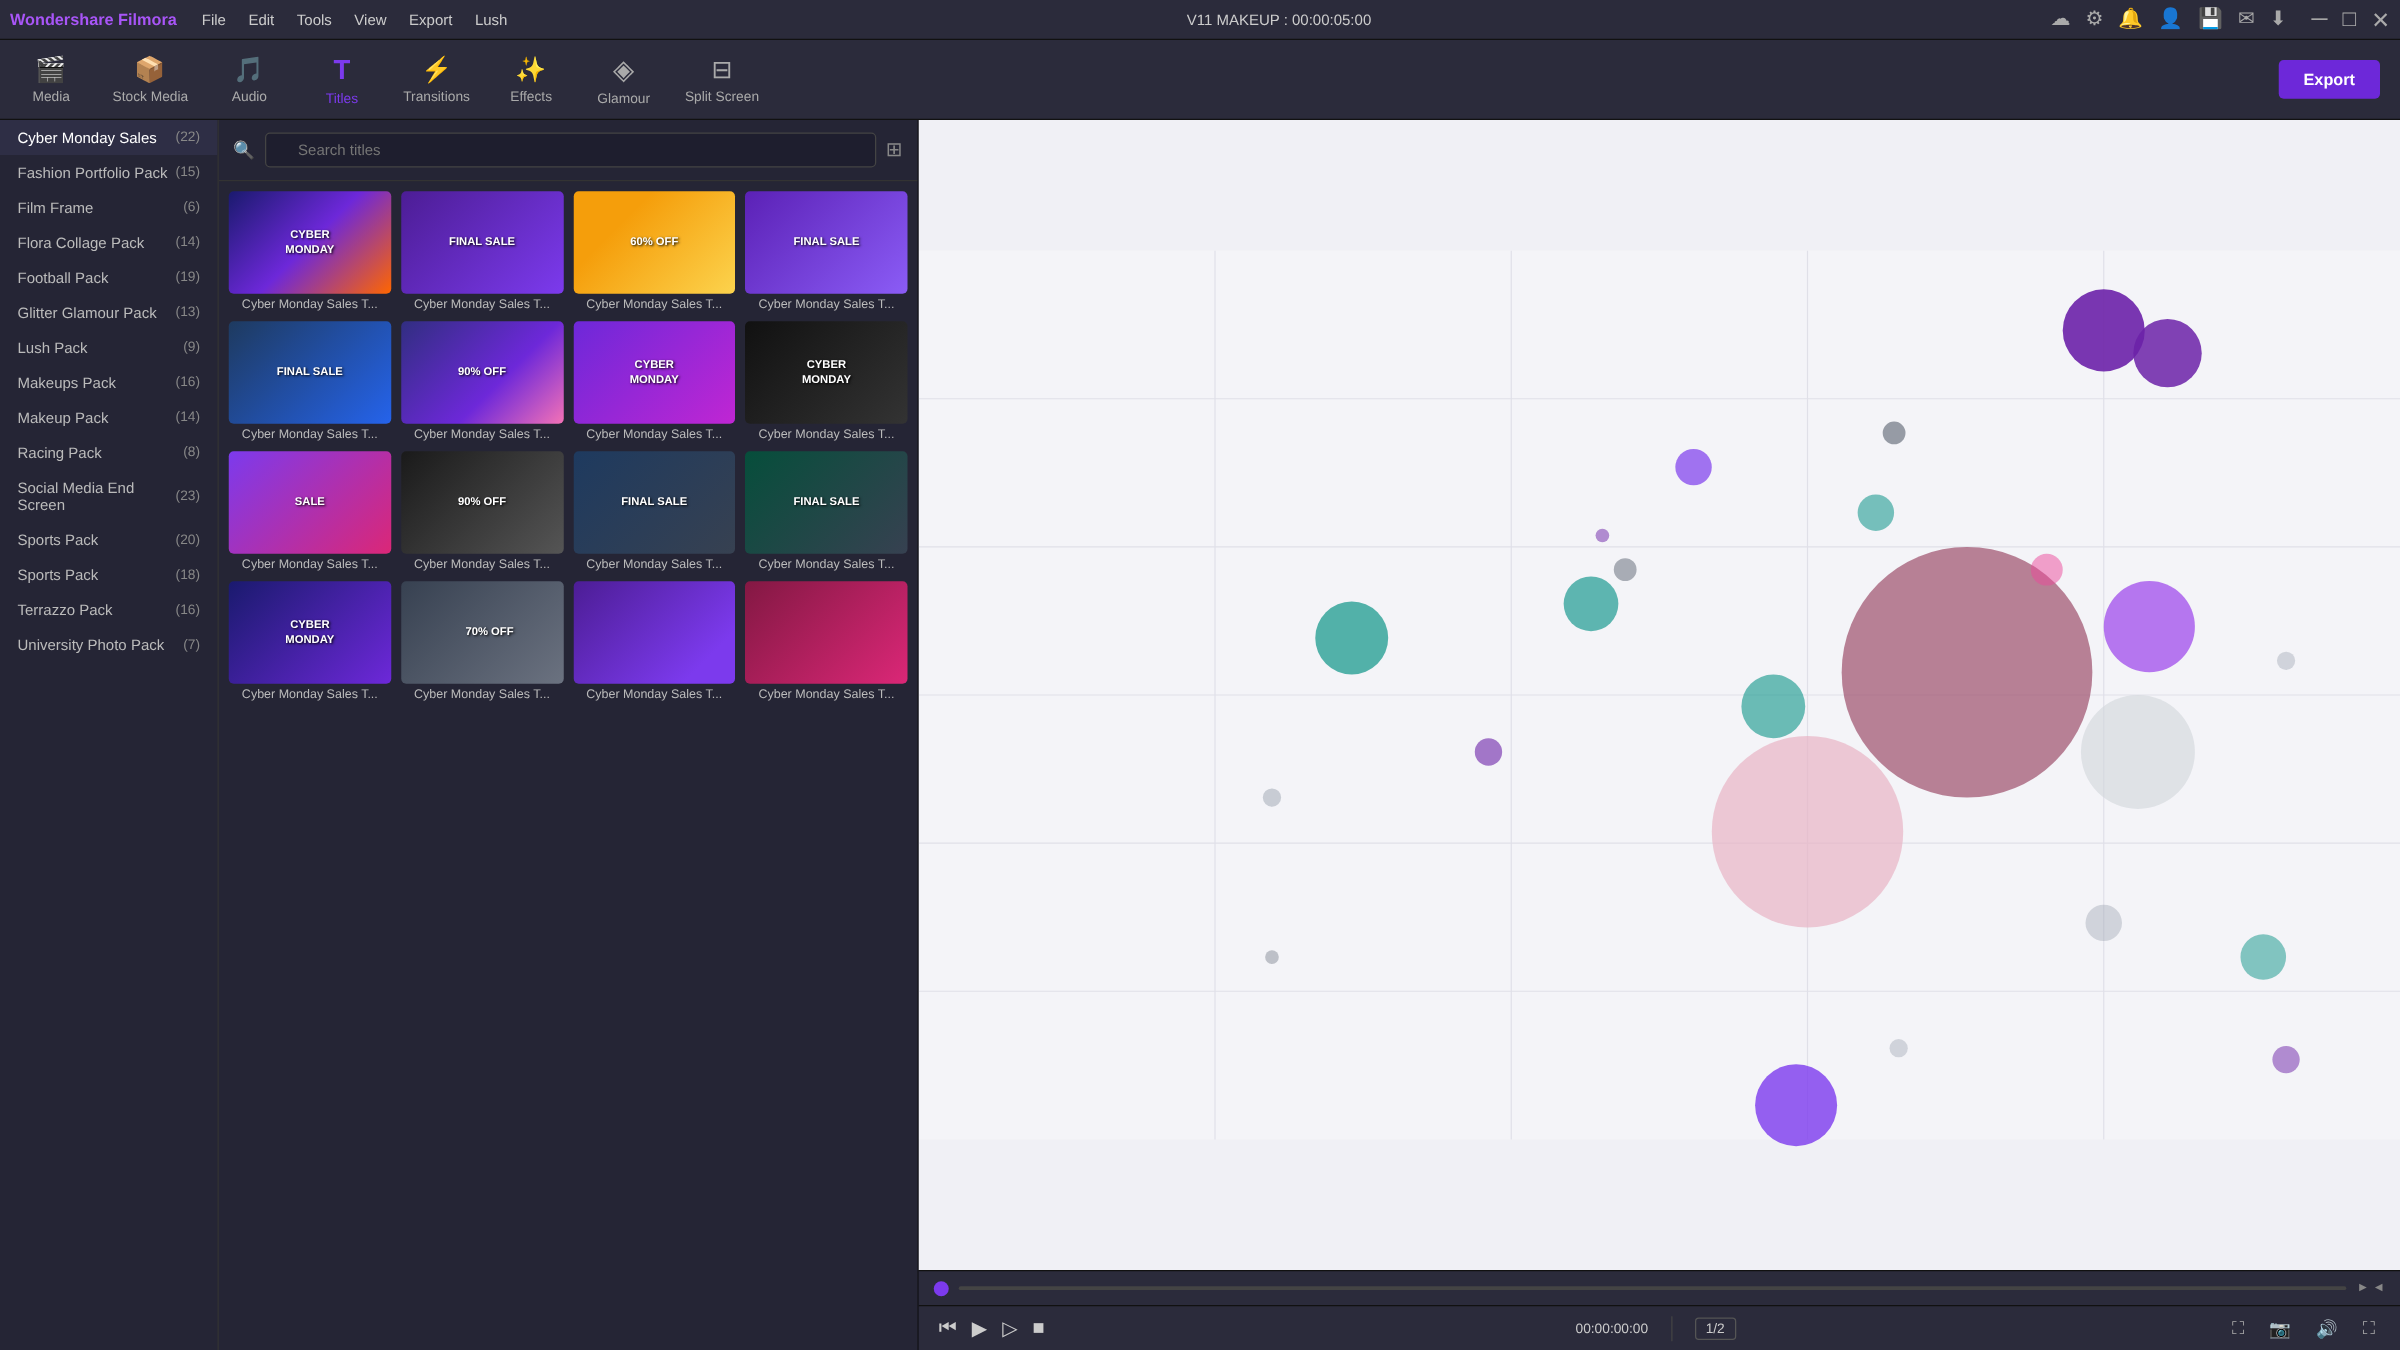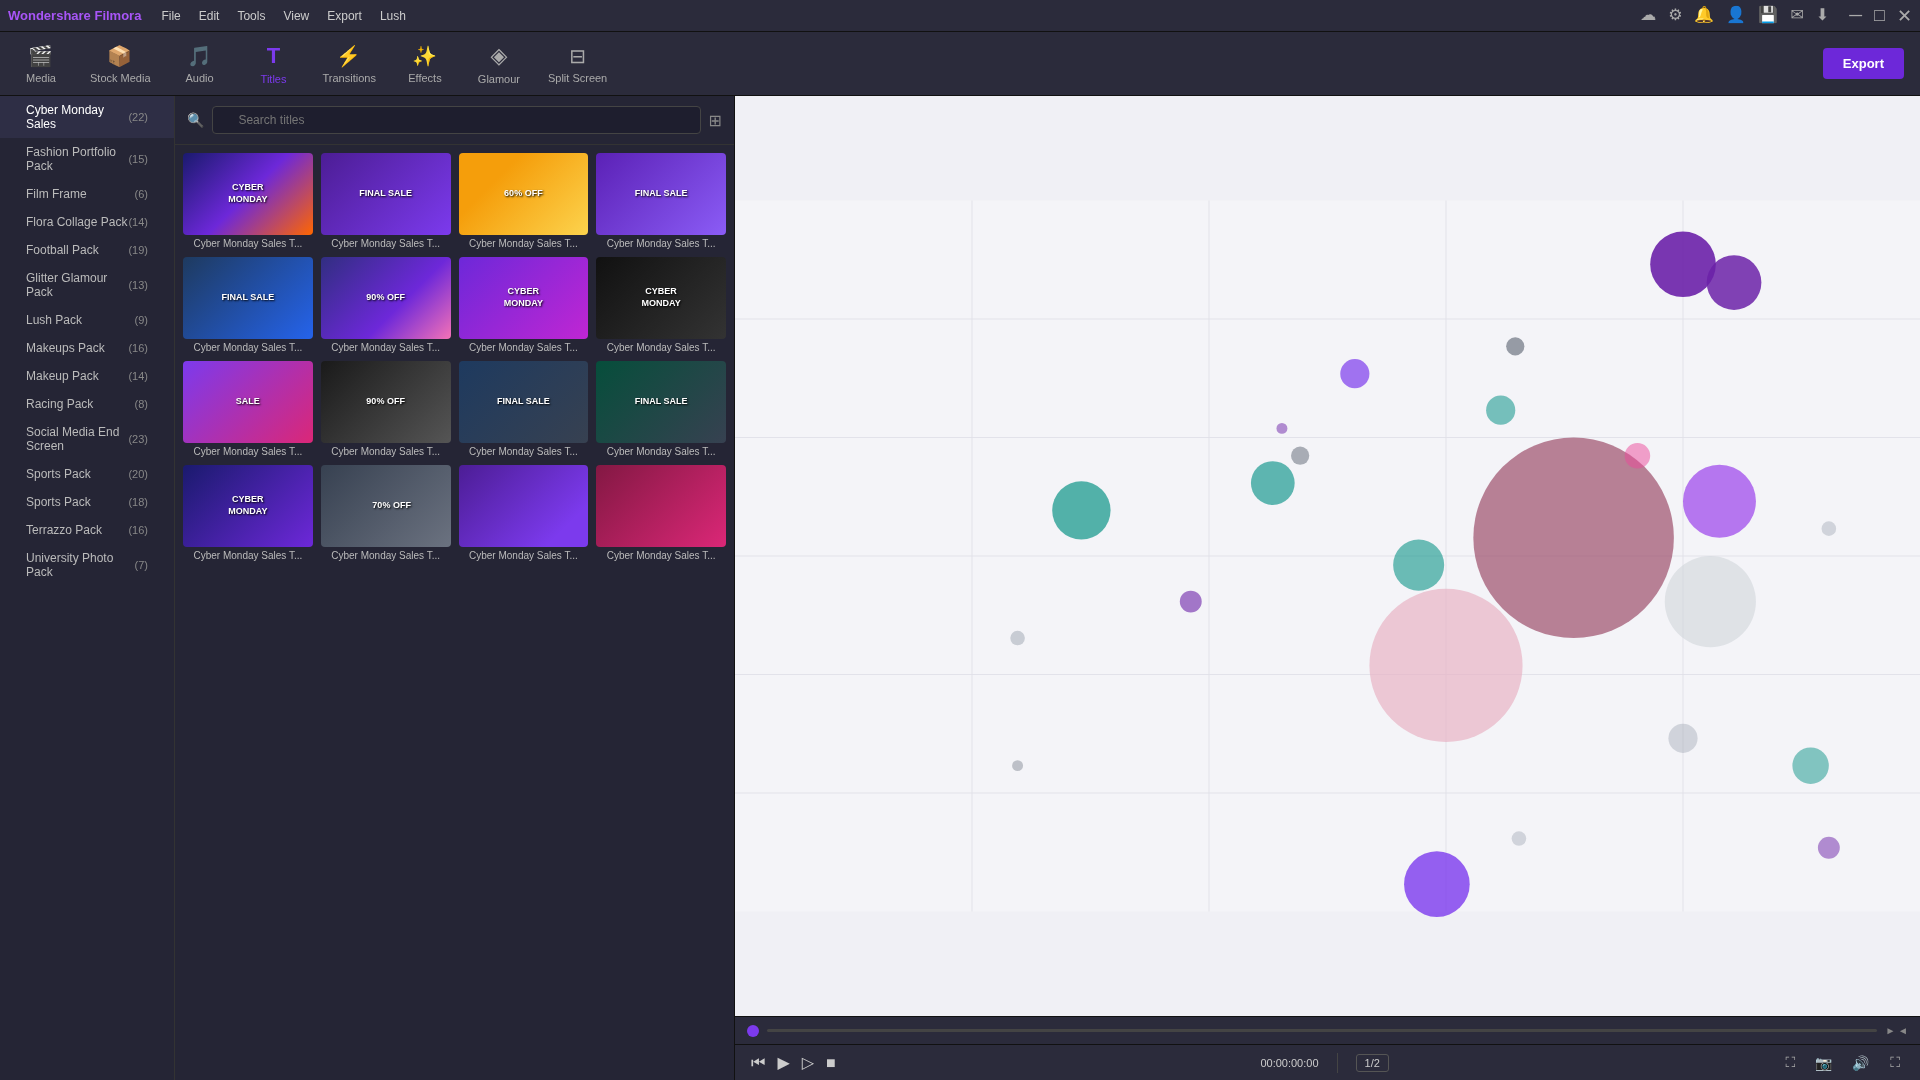--- a/index.html
+++ b/index.html
@@ -21,21 +21,21 @@
     .export-btn { margin-left: auto; background: #6d28d9; color: #fff; border: none; padding: 8px 20px; border-radius: 4px; cursor: pointer; font-size: 13px; font-weight: bold; }
 
     
     #main { display: flex; height: calc(1080px - 32px - 64px); }
 
     
     #left-panel { width: 735px; display: flex; flex-direction: column; background: #252535; border-right: 1px solid #111; }
 
     
     #category-list { width: 175px; border-right: 1px solid #333; overflow-y: auto; flex-shrink: 0; }
-    .category-item { display: flex; justify-content: space-between; align-items: center; padding: 7px 26px; cursor: pointer; color: #bbb; font-size: 12px; }
+    .category-item { display: flex; justify-content: space-between; align-items: center; padding: 7px 14px; cursor: pointer; color: #bbb; font-size: 12px; }
     .category-item.active { background: #2e2e45; color: #fff; }
     .category-count { color: #888; font-size: 11px; }
 
     
     #content-area { flex: 1; display: flex; flex-direction: column; }
 
     
     #search-bar { padding: 10px 12px; display: flex; align-items: center; gap: 8px; border-bottom: 1px solid #333; }
     #search-bar input { flex: 1; background: #1e1e2e; border: 1px solid #444; border-radius: 4px; padding: 6px 10px; color: #ccc; font-size: 12px; outline: none; }
     #search-bar .grid-icon { color: #888; cursor: pointer; font-size: 16px; }
@@ -78,20 +78,21 @@
 <div id="titlebar">
   <span class="app-logo">Wondershare Filmora</span>
   <div class="menu-items">
     <span>File</span>
     <span>Edit</span>
     <span>Tools</span>
     <span>View</span>
     <span>Export</span>
     <span>Lush</span>
   </div>
+  <div class="title-center">V11 MAKEUP : 00:00:05:00</div>
   <div class="win-controls">
     <span style="color:#aaa;font-size:16px;cursor:pointer">☁</span>
     <span style="color:#aaa;font-size:16px;cursor:pointer">⚙</span>
     <span style="color:#aaa;font-size:16px;cursor:pointer">🔔</span>
     <span style="color:#aaa;font-size:16px;cursor:pointer">👤</span>
     <span style="color:#aaa;font-size:16px;cursor:pointer">💾</span>
     <span style="color:#aaa;font-size:16px;cursor:pointer">✉</span>
     <span style="color:#aaa;font-size:16px;cursor:pointer">⬇</span>
     <span style="margin-left:8px;cursor:pointer;color:#aaa;font-size:18px">─</span>
     <span style="cursor:pointer;color:#aaa;font-size:18px">□</span>

